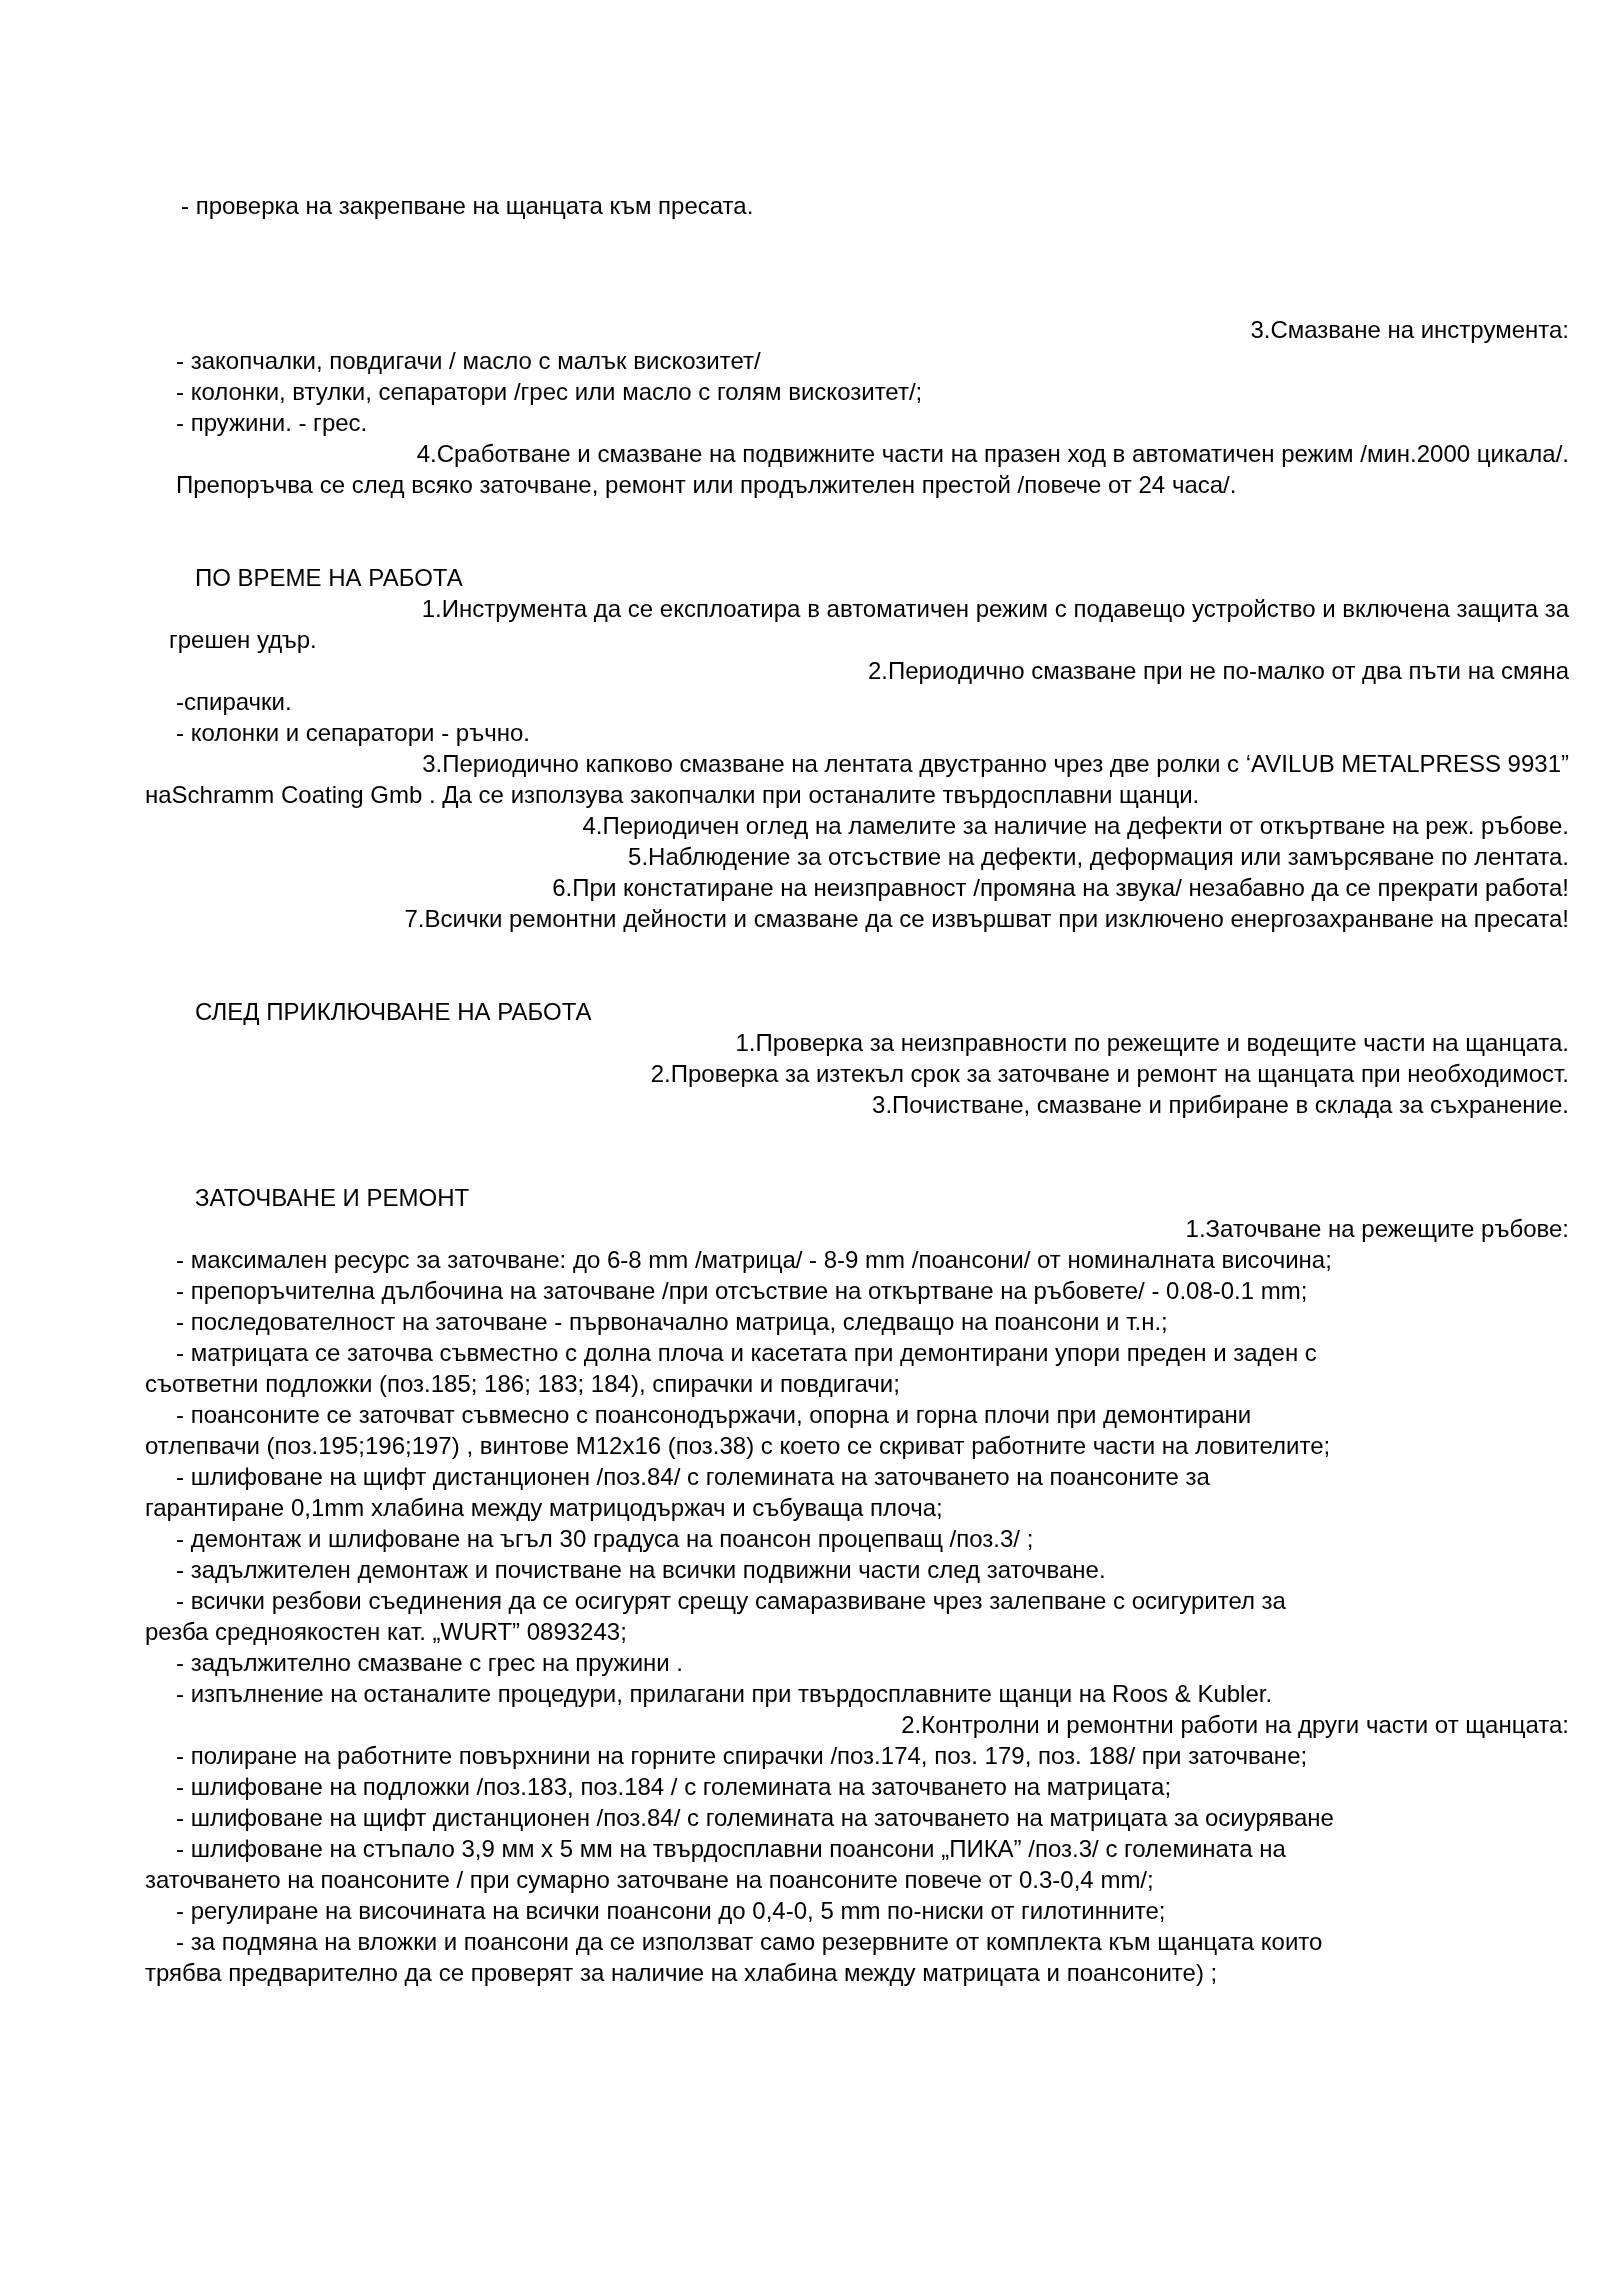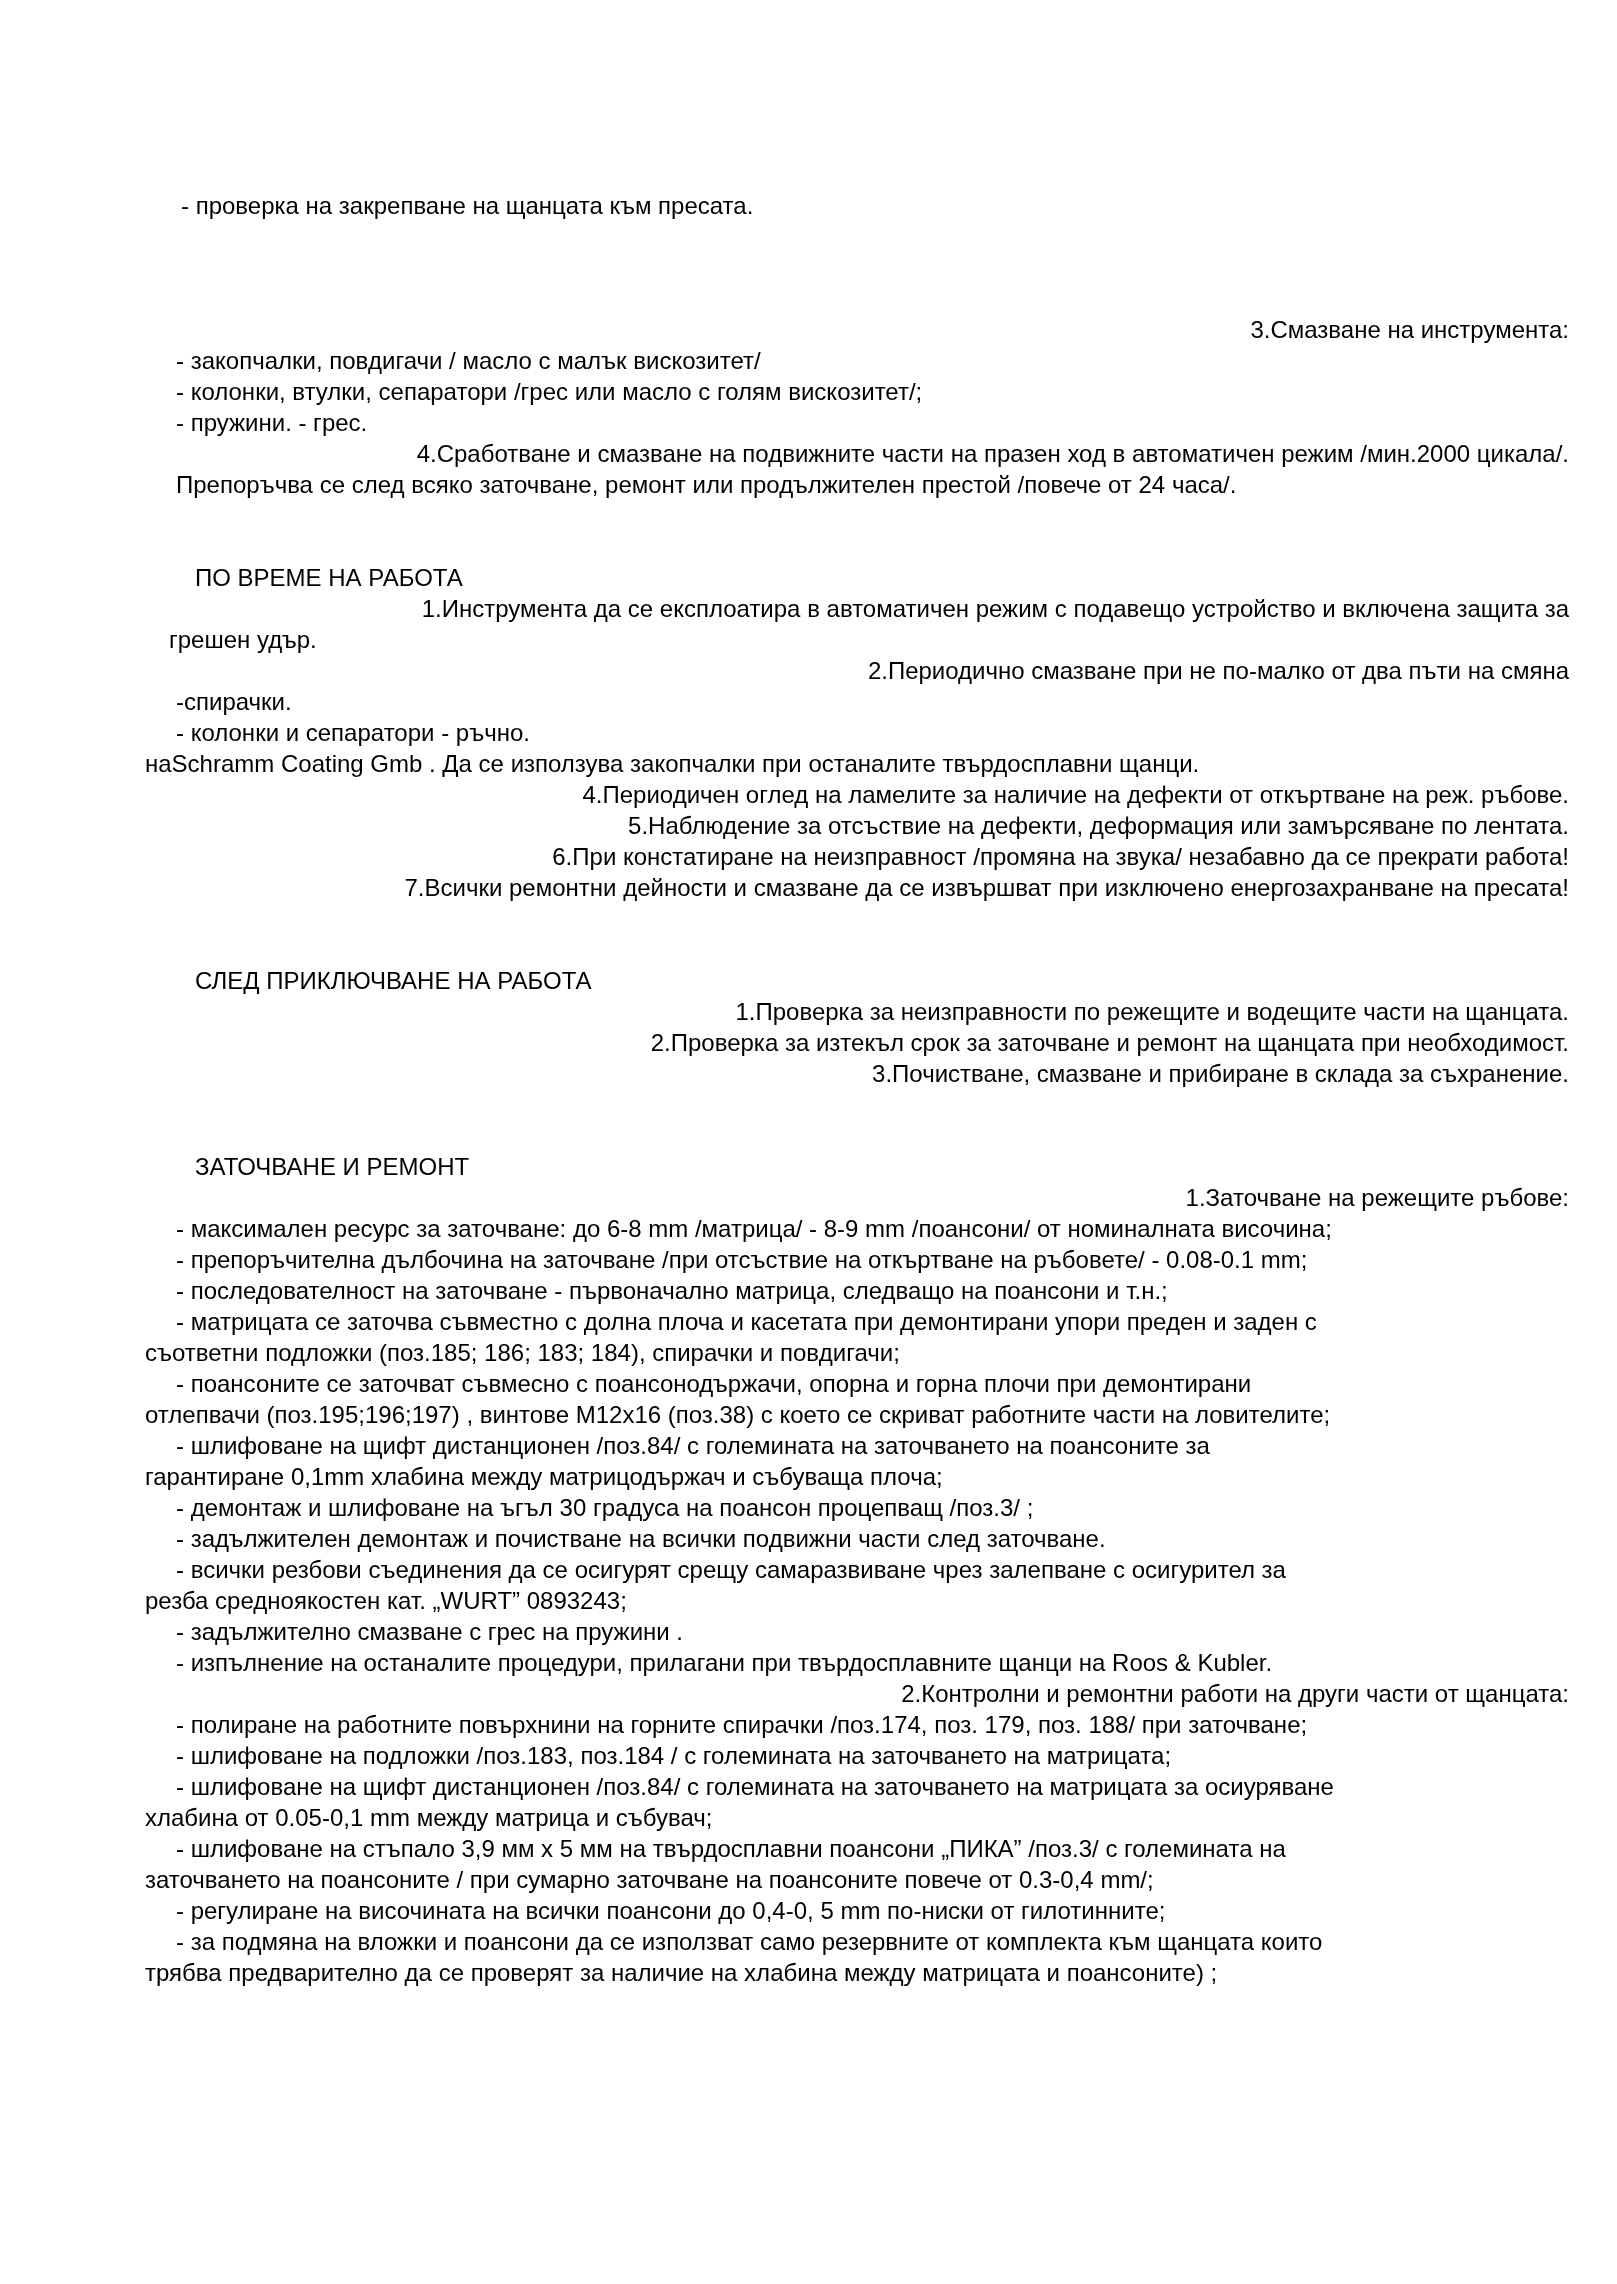--- a/index.html
+++ b/index.html
@@ -48,20 +48,21 @@
     <div class="line ind-num">4.Сработване и смазване на подвижните части на празен ход в автоматичен режим /мин.2000 цикала/.</div>
     <div class="line ind-dash">Препоръчва се след всяко заточване, ремонт или продължителен престой /повече от 24 часа/.</div>
     <div class="line blank ind-wrap"></div>
     <div class="line blank ind-wrap"></div>
     <div class="line ind-head">ПО ВРЕМЕ НА РАБОТА</div>
     <div class="line ind-num">1.Инструмента да се експлоатира в автоматичен режим с подавещо устройство и включена защита за</div>
     <div class="line ind-cont">грешен удър.</div>
     <div class="line ind-num">2.Периодично смазване при не по-малко от два пъти на смяна</div>
     <div class="line ind-dash">-спирачки.</div>
     <div class="line ind-dash">- колонки и сепаратори - ръчно.</div>
+    <div class="line ind-num">3.Периодично капково смазване на лентата двустранно чрез две ролки с ‘AVILUB METALPRESS 9931”</div>
     <div class="line ind-wrap">наSchramm Coating Gmb . Да се използува закопчалки при останалите твърдосплавни щанци.</div>
     <div class="line ind-num">4.Периодичен оглед на ламелите за наличие на дефекти от откъртване на реж. ръбове.</div>
     <div class="line ind-num">5.Наблюдение за отсъствие на дефекти, деформация или замърсяване по лентата.</div>
     <div class="line ind-num">6.При констатиране на неизправност /промяна на звука/ незабавно да се  прекрати работа!</div>
     <div class="line ind-num">7.Всички ремонтни дейности и смазване да се извършват при изключено енергозахранване на пресата!</div>
     <div class="line blank ind-wrap"></div>
     <div class="line blank ind-wrap"></div>
     <div class="line ind-head">СЛЕД ПРИКЛЮЧВАНЕ НА РАБОТА</div>
     <div class="line ind-num">1.Проверка за неизправности по режещите и водещите части на щанцата.</div>
     <div class="line ind-num">2.Проверка за изтекъл срок за заточване  и ремонт на щанцата при необходимост.</div>
@@ -82,20 +83,19 @@
     <div class="line ind-dash">- демонтаж и шлифоване на ъгъл 30 градуса на поансон процепващ /поз.3/ ;</div>
     <div class="line ind-dash">- задължителен демонтаж и почистване на всички  подвижни части след заточване.</div>
     <div class="line ind-dash">- всички резбови съединения да се осигурят срещу самаразвиване чрез залепване с осигурител за</div>
     <div class="line ind-wrap">резба средноякостен кат. „WURT” 0893243;</div>
     <div class="line ind-dash">- задължително смазване с грес на пружини  .</div>
     <div class="line ind-dash">- изпълнение на останалите процедури, прилагани при твърдосплавните щанци на Roos &amp; Kubler.</div>
     <div class="line ind-num">2.Контролни и ремонтни работи на други части от щанцата:</div>
     <div class="line ind-dash">- полиране на работните повърхнини на горните спирачки /поз.174, поз. 179, поз. 188/ при заточване;</div>
     <div class="line ind-dash">- шлифоване на подложки /поз.183, поз.184 / с големината на заточването на матрицата;</div>
     <div class="line ind-dash">- шлифоване на щифт дистанционен /поз.84/ с големината на заточването на матрицата за осиуряване</div>
-    <div class="line ind-wrap">хлабина от 0.05-0,1 mm между матрица и събувач;</div>
     <div class="line ind-dash">- шлифоване на стъпало 3,9 мм х 5 мм на твърдосплавни поансони „ПИКА”  /поз.3/ с големината на</div>
     <div class="line ind-wrap">заточването на поансоните  / при сумарно заточване на поансоните  повече от 0.3-0,4 mm/;</div>
     <div class="line ind-dash">- регулиране на  височината на всички поансони до 0,4-0, 5 mm по-ниски от гилотинните;</div>
     <div class="line ind-dash">- за подмяна  на вложки и поансони да се използват само резервните от комплекта към щанцата които</div>
     <div class="line ind-wrap">трябва предварително да се проверят за наличие на хлабина между матрицата и поансоните) ;</div>
   </div>
 
 
 </body></html>

